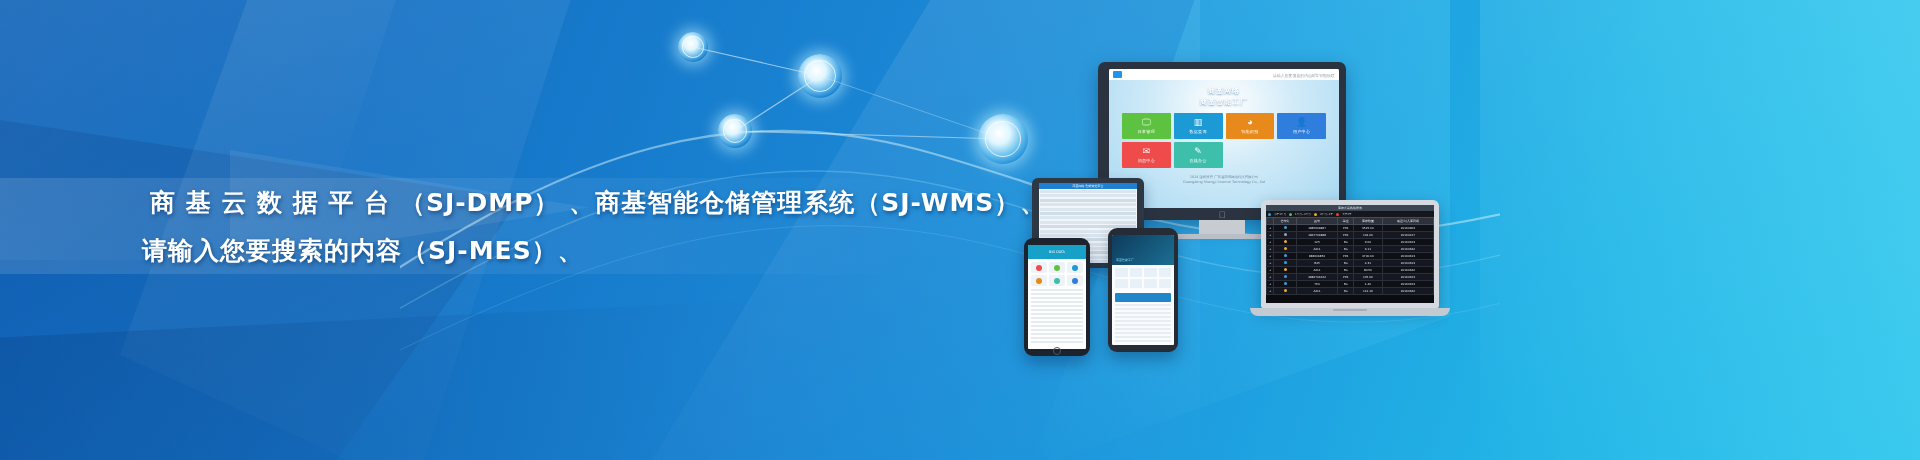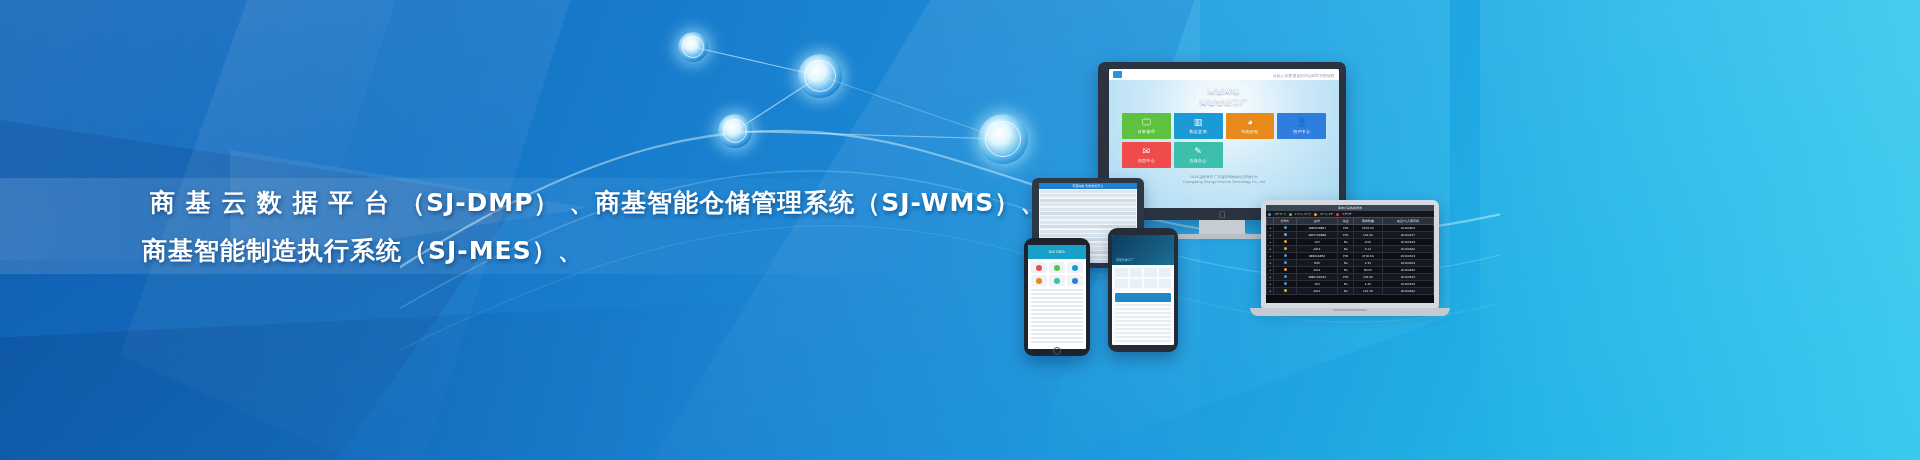--- a/index.html
+++ b/index.html
@@ -215,21 +215,21 @@
     <div class="node n3"></div>
     <div class="node n4"></div>
   </div>
 
   <div class="copy">
     <div class="lines">
       <div class="band b1">
         <span class="txt">商 基 云 数 据 平 台 （SJ-DMP） 、商基智能仓储管理系统（SJ-WMS）、</span>
       </div>
       <div class="band b2">
-        <span class="txt">商基智能制造执行系统（SJ-MES）、</span>
+        <span class="txt">请输入您要搜索的内容（SJ-MES）、</span>
       </div>
     </div>
   </div>
 
   <div class="devices">
 
     <div class="imac">
       <div class="imac-bezel">
         <div class="imac-screen">
           <div class="imac-top">

